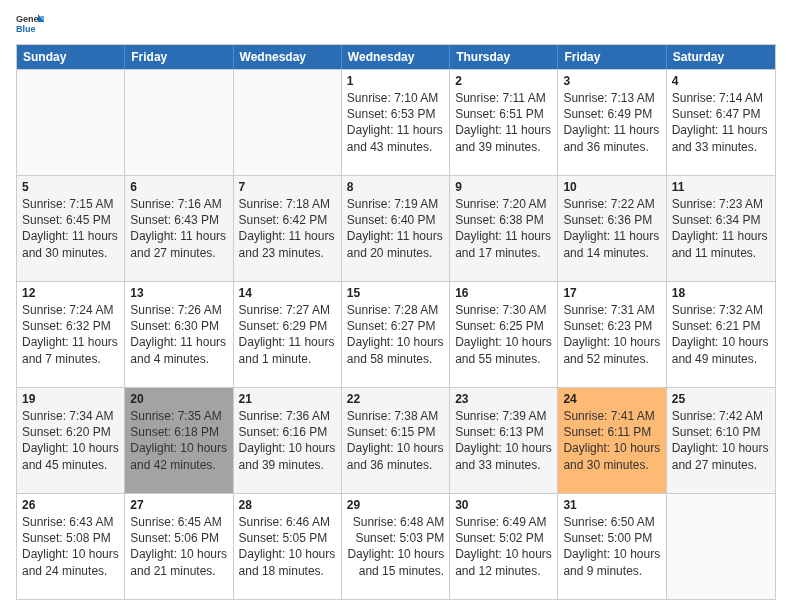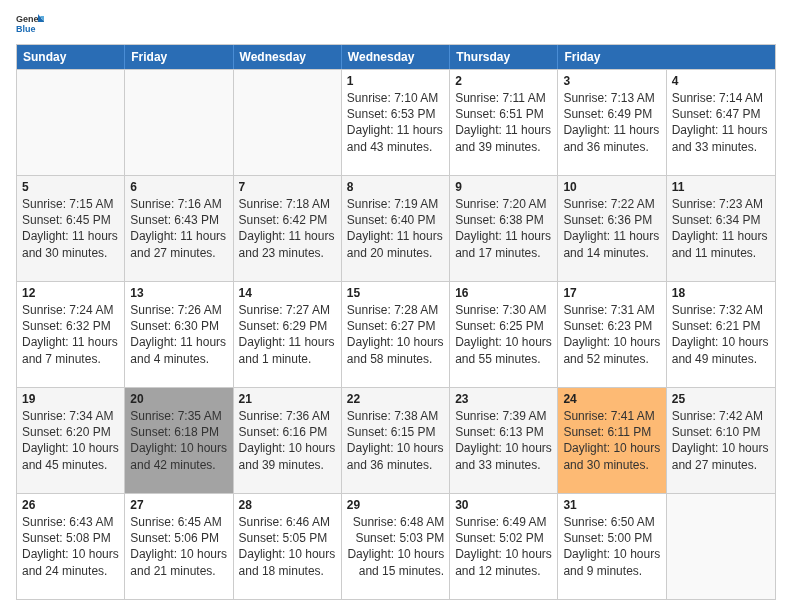--- a/index.html
+++ b/index.html
@@ -122,20 +122,21 @@
   </div>
 
   <div class="calendar">
     <div class="cal-header-row">
     <div class="cal-header-cell">Sunday</div>
         <div class="cal-header-cell">Friday</div>
         <div class="cal-header-cell">Wednesday</div>
         <div class="cal-header-cell">Wednesday</div>
         <div class="cal-header-cell">Thursday</div>
         <div class="cal-header-cell">Friday</div>
+        <div class="cal-header-cell">Saturday</div>
       </div>
     <div class="cal-body">
     <div class="cal-row">
           <div class="cal-cell empty"></div>
           <div class="cal-cell empty"></div>
           <div class="cal-cell empty"></div>
           <div class="cal-cell">
             <span class="day-num">1</span>
             <div class="cell-text" style="white-space: pre-line;">Sunrise: 7:10 AM
 Sunset: 6:53 PM

